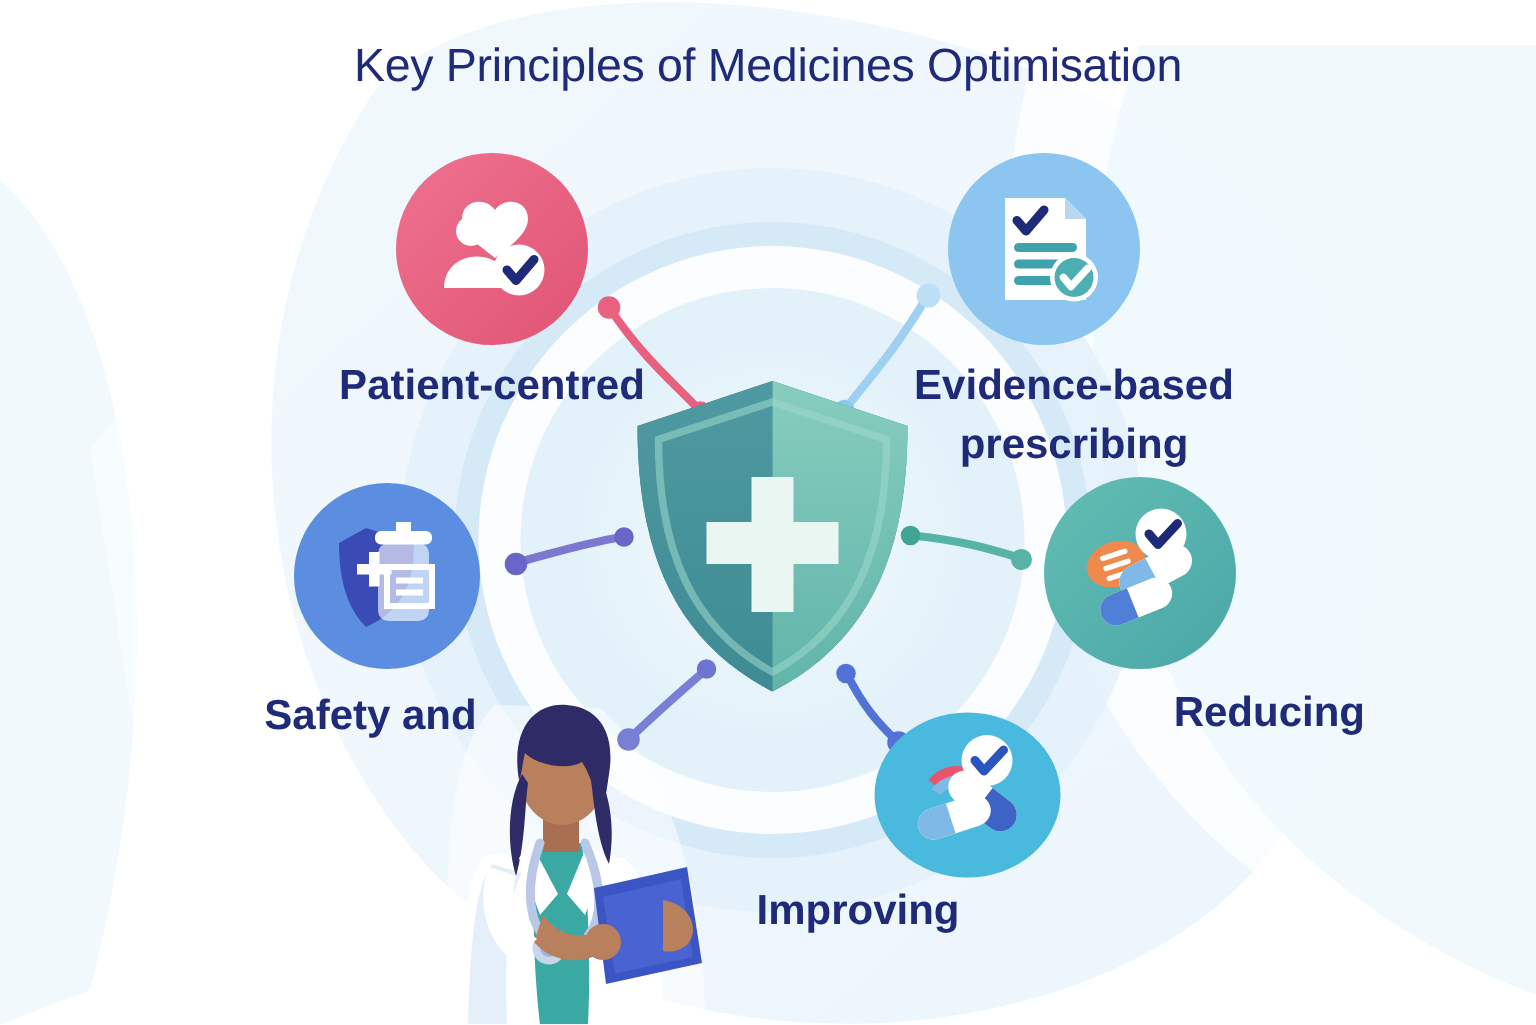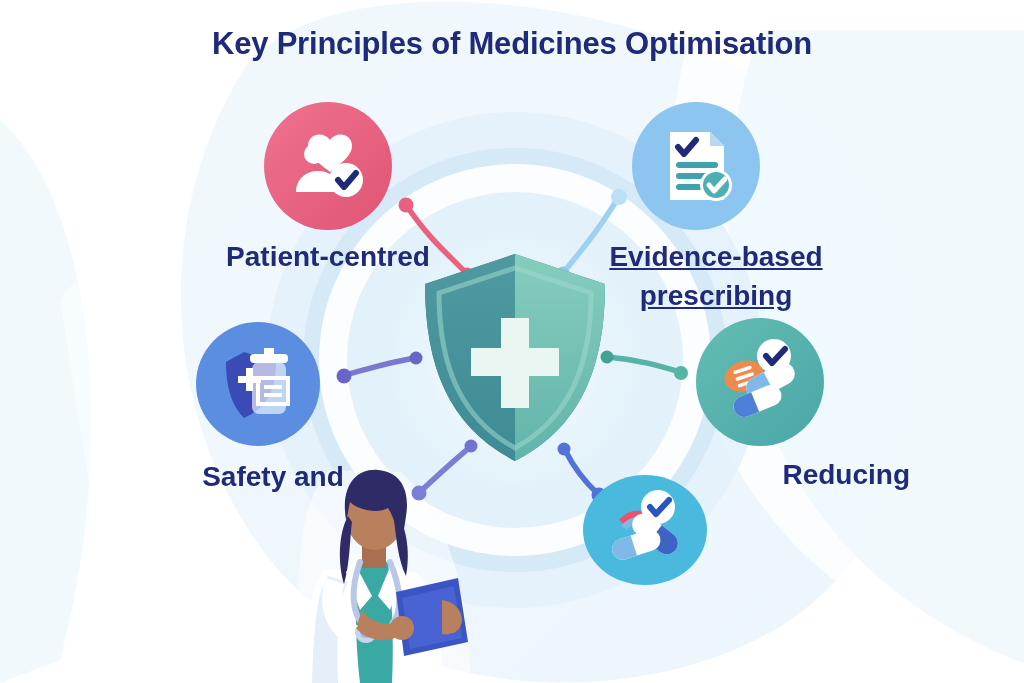--- a/index.html
+++ b/index.html
@@ -4,21 +4,21 @@
 <style>
   html,body{margin:0;padding:0;background:#ffffff;}
   body{font-family:"Liberation Sans","DejaVu Sans",sans-serif;}
   #stage{
     position:relative;width:1024px;height:683px;overflow:hidden;
     background:#ffffff;
   }
   #bgsvg{position:absolute;left:0;top:0;width:1024px;height:683px;}
   #title{
     position:absolute;left:0;top:26px;width:1024px;text-align:center;
-    font-size:31px;font-weight:bold;color:#1f2a79;letter-spacing:-0.2px;
+    font-size:31px;font-weight:normal;color:#1f2a79;letter-spacing:-0.2px;
     white-space:nowrap;
   }
   .node{position:absolute;}
   .bubble{
     position:absolute;border-radius:50%;
     display:flex;align-items:center;justify-content:center;
   }
   .nlabel{
     position:absolute;text-align:center;color:#1f2a79;
     font-size:28px;font-weight:bold;line-height:1.38;
@@ -139,40 +139,40 @@
         <path d="M58 10 l14 14 h-14 Z" fill="#b9d7ef"></path>
         <path d="M26 25 l6 7 l12 -14" stroke="#1f2a79" stroke-width="6" fill="none" stroke-linecap="round" stroke-linejoin="round"></path>
         <rect x="24" y="40" width="42" height="6" rx="3" fill="#3fa3ae"></rect>
         <rect x="24" y="51" width="42" height="6" rx="3" fill="#3fa3ae"></rect>
         <rect x="24" y="62" width="42" height="6" rx="3" fill="#3fa3ae"></rect>
         <circle cx="64" cy="63" r="16" fill="#ffffff"></circle>
         <circle cx="64" cy="63" r="13" fill="#4dafb2"></circle>
         <path d="M57 63 l5 6 l11 -12" stroke="#ffffff" stroke-width="5" fill="none" stroke-linecap="round" stroke-linejoin="round"></path>
       </svg>
     </div>
-    <div class="nlabel" style="left:596px;top:238px;width:240px;text-decoration:underline;">
+    <div class="nlabel" style="left:596px;top:238px;width:240px;">
       <span>Evidence-based</span>
       <span>prescribing</span>
     </div>
   </div>
 
   <div class="node">
     <div class="bubble" style="left:196px;top:322px;width:124px;height:124px;background:#5b8ee0;">
       <svg width="88" height="88" viewBox="0 0 88 88">
         <path d="M30 12 L62 22 C62 52 52 68 30 78 C20 68 12 52 12 22 Z" fill="#3a4bb5"></path>
         <path d="M24 36 h8 v-8 h7 v8 h8 v7 h-8 v8 h-7 v-8 h-8 Z" fill="#ffffff"></path>
         <rect x="38" y="22" width="34" height="52" rx="7" fill="#ffffff" opacity="0.62"></rect>
         <rect x="36" y="14" width="38" height="9" rx="4" fill="#ffffff"></rect>
         <rect x="50" y="8" width="10" height="8" fill="#ffffff"></rect>
         <rect x="44" y="38" width="30" height="26" fill="none" stroke="#ffffff" stroke-width="4"></rect>
         <rect x="50" y="45" width="18" height="4" fill="#ffffff"></rect>
         <rect x="50" y="53" width="18" height="4" fill="#ffffff"></rect>
       </svg>
     </div>
-    <div class="nlabel" style="left:164px;top:458px;width:218px;">
+    <div class="nlabel" style="left:138px;top:458px;width:218px;">
       <span>Safety and</span>
     </div>
   </div>
 
   <div class="node">
     <div class="bubble" style="left:696px;top:318px;width:128px;height:128px;background:linear-gradient(135deg,#63bdb3,#4aa7a8);">
       <svg width="96" height="96" viewBox="0 0 96 96">
         <ellipse cx="32" cy="42" rx="20" ry="15" transform="rotate(-18 32 42)" fill="#ef8a4e"></ellipse>
         <rect x="23" y="34" width="19" height="3.5" rx="1.7" transform="rotate(-18 32 42)" fill="#ffffff"></rect>
         <rect x="23" y="41" width="19" height="3.5" rx="1.7" transform="rotate(-18 32 42)" fill="#ffffff"></rect>
@@ -205,20 +205,21 @@
         </g>
         <g transform="rotate(-18 38 58)">
           <rect x="12" y="48" width="50" height="21" rx="10.5" fill="#ffffff"></rect>
           <path d="M12 58.5 a10.5 10.5 0 0 1 10.5 -10.5 h12 v21 h-12 a10.5 10.5 0 0 1 -10.5 -10.5 Z" fill="#7fb9e8"></path>
         </g>
         <circle cx="59" cy="21" r="17" fill="#ffffff"></circle>
         <path d="M51 21 l6 7 l13 -14" stroke="#2a55c0" stroke-width="6" fill="none" stroke-linecap="round" stroke-linejoin="round"></path>
       </svg>
     </div>
     <div class="nlabel" style="left:452px;top:588px;width:240px;">
+      <span>Improving</span>
     </div>
   </div>
 
   <svg id="doctor" viewBox="0 0 200 233">
 
     <path d="M32 120 C20 132 16 160 14 233 L150 233 C150 170 140 136 124 122 Z" fill="#ffffff"></path>
     <path d="M36 126 C26 140 22 170 20 233 L46 233 C44 176 48 146 56 132 Z" fill="#e4eff9"></path>
 
     <path d="M66 112 C62 150 64 200 68 233 L100 233 C102 190 100 146 96 112 Z" fill="#3aa9a3"></path>
 

